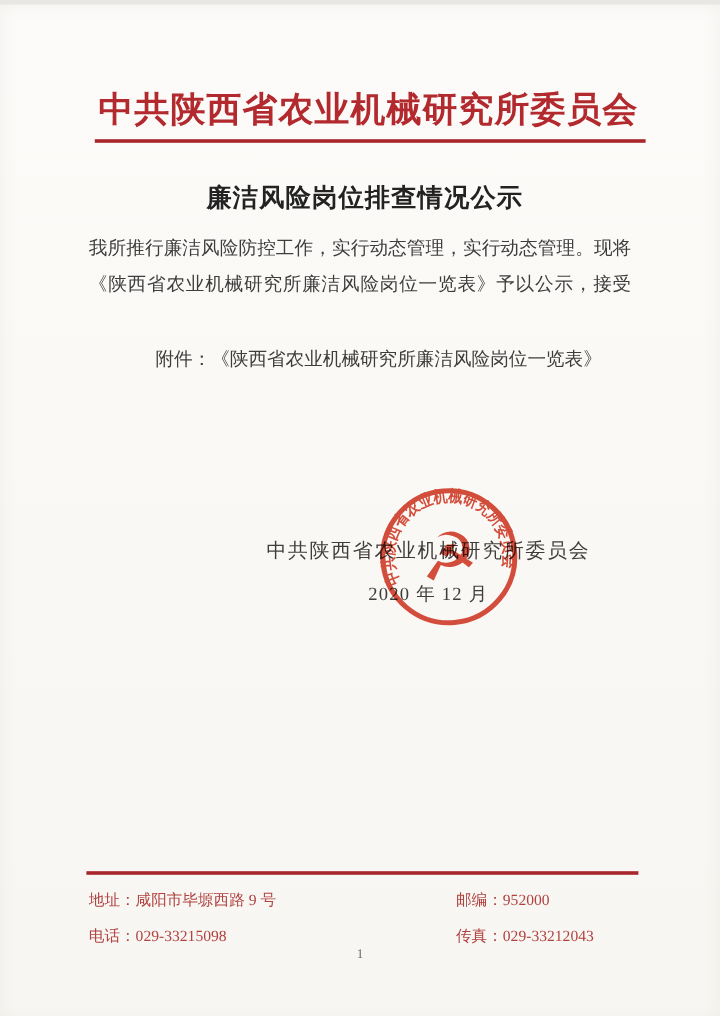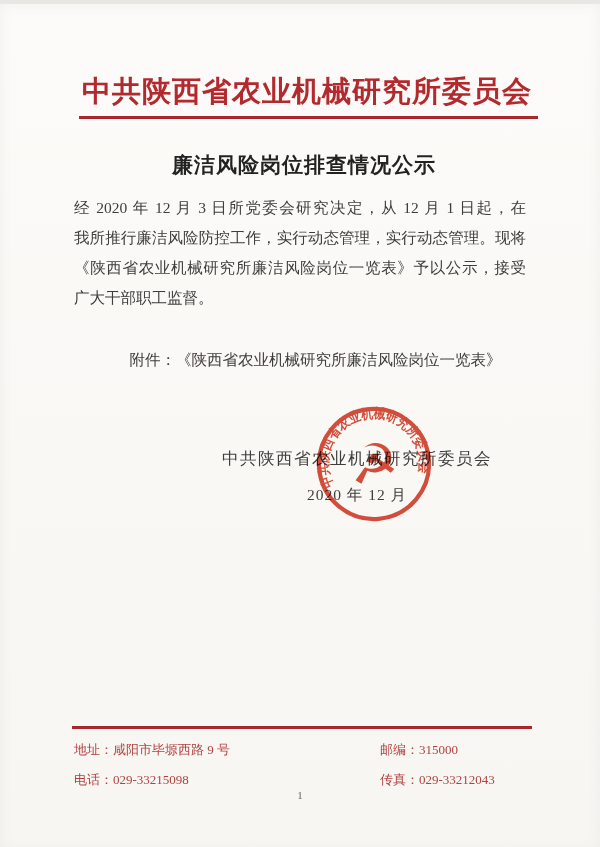--- a/index.html
+++ b/index.html
@@ -80,24 +80,22 @@
 <body>
 
 <div class="page">
 
   <div class="org-title">中共陕西省农业机械研究所委员会</div>
   <div class="letterhead-rule"></div>
 
   <div class="doc-title">廉洁风险岗位排查情况公示</div>
 
   <div class="body-block">
-    <div class="jline">经 2020 年 12 月 3 日所党委会研究决定，从 12 月 1 日起，在</div>
     <div class="jline">我所推行廉洁风险防控工作，实行动态管理，实行动态管理。现将</div>
     <div class="jline">《陕西省农业机械研究所廉洁风险岗位一览表》予以公示，接受</div>
-    <div class="jline jline-last">广大干部职工监督。</div>
     <div class="attachment">附件：《陕西省农业机械研究所廉洁风险岗位一览表》</div>
   </div>
 
   <div class="sig-block">
     <div class="sig-name">中共陕西省农业机械研究所委员会</div>
     <div class="sig-date">2020 年 12 月</div>
   </div>
 
   <div class="seal">
     <svg viewBox="0 0 120 120">
@@ -106,20 +104,20 @@
       <text font-size="13.5" font-weight="bold" fill="currentColor" font-family="'Liberation Serif','DejaVu Serif',serif">
         <textPath href="#sealArc" startOffset="0" textLength="176" lengthAdjust="spacingAndGlyphs">中共陕西省农业机械研究所委员会</textPath>
       </text>
       <text x="60" y="60" text-anchor="middle" dominant-baseline="central" font-size="54" fill="currentColor" font-family="'DejaVu Sans',sans-serif">☭</text>
     </svg>
   </div>
 
   <div class="footer-rule"></div>
   <div class="footer-grid">
     <div>地址：咸阳市毕塬西路 9 号</div>
-    <div>邮编：315000</div>
+    <div>邮编：952000</div>
     <div>电话：029-33215098</div>
     <div>传真：029-33212043</div>
   </div>
 
   <div class="page-num">1</div>
 
 </div>
 
 </body></html>

